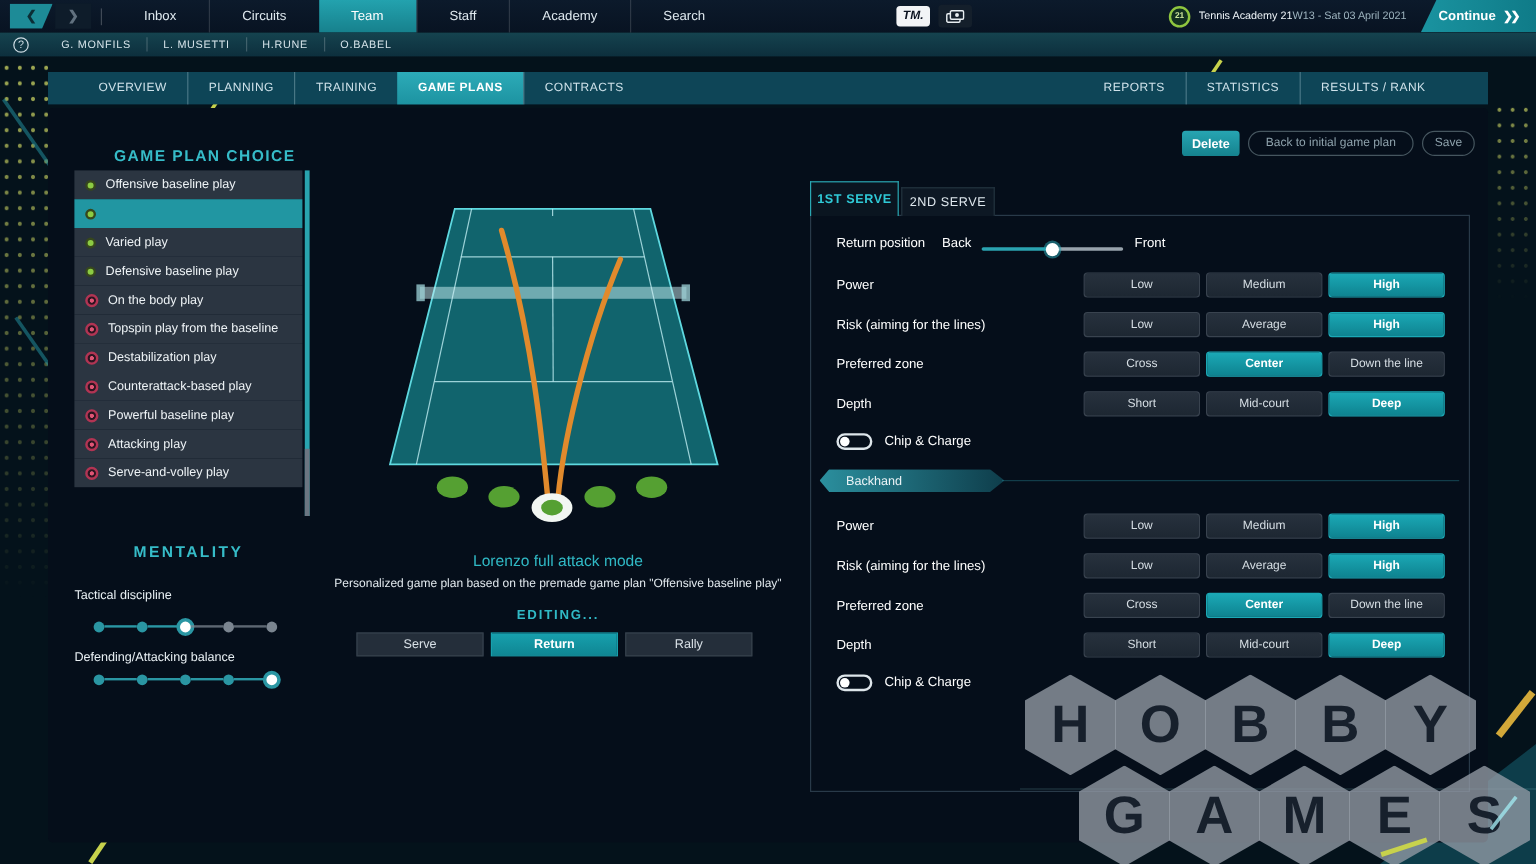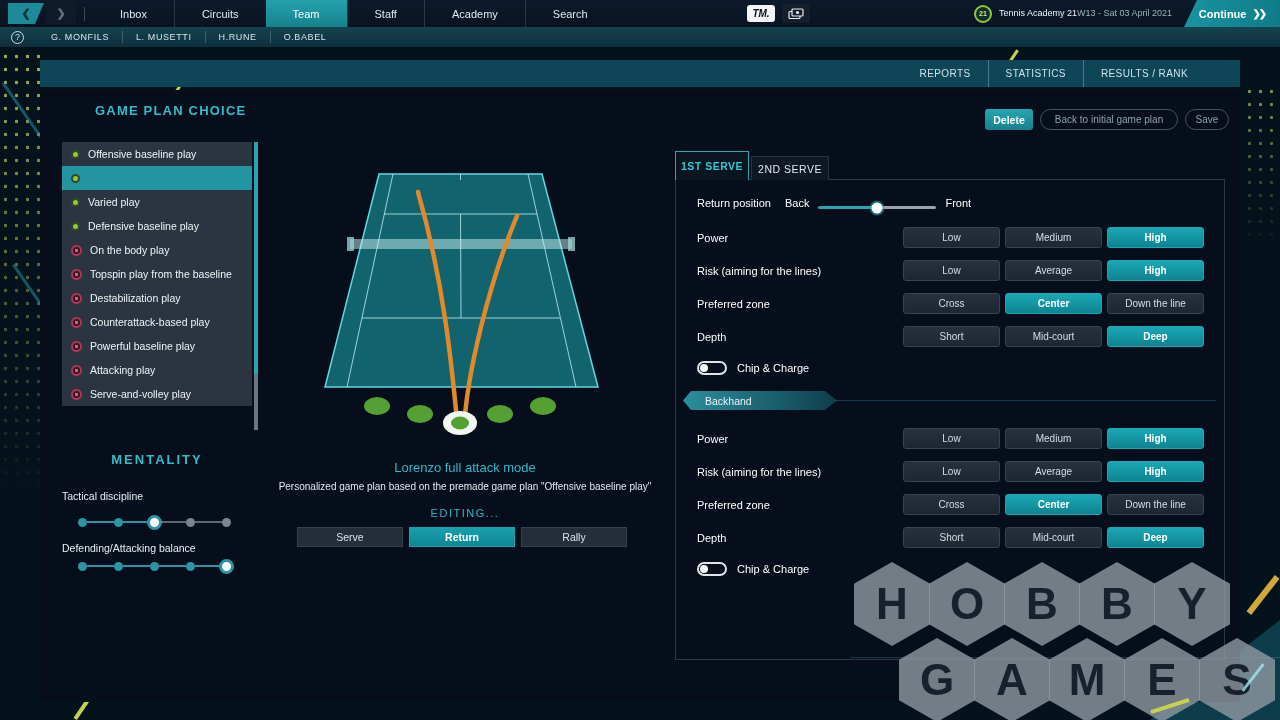--- a/index.html
+++ b/index.html
@@ -41,21 +41,21 @@
   
   .tabbar{position:absolute;left:40px;top:60px;width:1200px;height:27px;background:#0e4557;display:flex;align-items:center;z-index:3}
   .tabs-left{display:flex;height:100%;align-items:center;margin-left:25px}
   .tabs-right{margin-left:auto;display:flex;height:100%;align-items:center;margin-right:35px}
   .tab{font-size:10px;color:#cfe2ea;padding:0 17px;height:27px;display:flex;align-items:center;letter-spacing:.4px;cursor:pointer}
   .tab + .tab{border-left:1px solid rgba(210,235,242,.3)}
   .tab.active{background:linear-gradient(180deg,#2cabb8,#1d93a1);color:#fff;font-weight:bold;border-left:none}
 
   
   .panel{position:absolute;left:40px;top:90px;width:1200px;height:612px;background:#050e1a;border-radius:4px;z-index:2}
-  .gp-title{position:absolute;left:55px;top:13px;font-size:13px;font-weight:bold;color:#36bcc8;letter-spacing:1.2px}
+  .gp-title{position:absolute;left:55px;top:32px;font-size:13px;font-weight:bold;color:#36bcc8;letter-spacing:1.2px}
   .btn-delete{position:absolute;left:945px;top:19px;width:48px;height:21px;background:linear-gradient(180deg,#27a5b2,#15828e);border-radius:3px;color:#fff;font-size:10.5px;font-weight:bold;display:flex;align-items:center;justify-content:center;cursor:pointer}
   .btn-pill{position:absolute;top:19px;height:21px;border:1px solid #46565f;border-radius:11px;color:#8ea2ac;font-size:10px;display:flex;align-items:center;justify-content:center;background:transparent;cursor:pointer}
   .btn-back{left:1000px;width:138px}
   .btn-save{left:1145px;width:44px}
 
   
   .plan-list{position:absolute;left:22px;top:52px;width:190px}
   .plan-row{height:24px;display:flex;align-items:center;background:#2b3541;cursor:pointer}
   .plan-row.selected{background:#2196a2}
   .plan-label{font-size:10.5px;color:#eef3f6}
@@ -74,21 +74,21 @@
   .seg.off{background:#7b8590;opacity:.75}
   .sdot{width:9px;height:9px;border-radius:50%;flex:none;cursor:pointer}
   .sdot.on{background:#2a96a3}
   .sdot.off{background:#7b8590}
   .sdot.active{width:9px;height:9px;background:#fff;border:3px solid #2a96a3;width:15px;height:15px;margin:-3px}
 
   
   .court-svg{position:absolute;left:260px;top:60px}
   .court-title{position:absolute;left:250px;top:370px;width:350px;text-align:center;color:#30b9c5;font-size:13px}
   .court-sub{position:absolute;left:235px;top:391px;width:380px;text-align:center;font-size:10px;color:#e2e9ee}
-  .editing{position:absolute;left:250px;top:417px;width:350px;text-align:center;color:#30b9c5;font-weight:normal;font-size:11px;letter-spacing:1.5px}
+  .editing{position:absolute;left:250px;top:417px;width:350px;text-align:center;color:#30b9c5;font-weight:bold;font-size:11px;letter-spacing:1.5px}
   .modes{position:absolute;left:257px;top:437px;display:flex;gap:6px}
   .mode-btn{width:106px;height:20px;background:#242e3a;border:1px solid #36414d;color:#d9e1e7;font-size:10.5px;display:flex;align-items:center;justify-content:center;cursor:pointer}
   .mode-btn.sel{background:linear-gradient(180deg,#17a0ad,#0f8693);border-color:#17a0ad;color:#fff;font-weight:bold}
 
   
   .stabs{position:absolute;left:635px;top:61px;display:flex;align-items:flex-end;height:29px;z-index:3}
   .stab{display:flex;align-items:center;justify-content:center;letter-spacing:.5px;cursor:pointer}
   .stab.active{width:74px;height:29px;background:#0a1520;border:1px solid #2aa7b2;border-bottom:none;color:#2fc9d6;font-weight:bold;font-size:10.5px}
   .stab.inactive{width:78px;height:24px;background:#0d1824;border:1px solid #24333f;border-bottom:none;color:#dfe8ee;font-size:10.5px;margin-left:2px}
   .spanel{position:absolute;left:635px;top:89px;width:550px;height:481px;border:1px solid rgba(96,126,145,.4)}
@@ -195,20 +195,27 @@
   <div class="help">?</div>
   <div class="players">
       <div class="player">G. MONFILS</div>
       <div class="player">L. MUSETTI</div>
       <div class="player">H.RUNE</div>
       <div class="player">O.BABEL</div>
     </div>
 </div>
 
 <div class="tabbar">
+  <div class="tabs-left">
+      <div class="tab">OVERVIEW</div>
+      <div class="tab">PLANNING</div>
+      <div class="tab">TRAINING</div>
+      <div class="tab active">GAME PLANS</div>
+      <div class="tab">CONTRACTS</div>
+    </div>
   <div class="tabs-right">
       <div class="tab">REPORTS</div>
       <div class="tab">STATISTICS</div>
       <div class="tab">RESULTS / RANK</div>
     </div>
 </div>
 
 <div class="panel">
   <div class="gp-title">GAME PLAN CHOICE</div>
   <div class="btn-delete">Delete</div>

